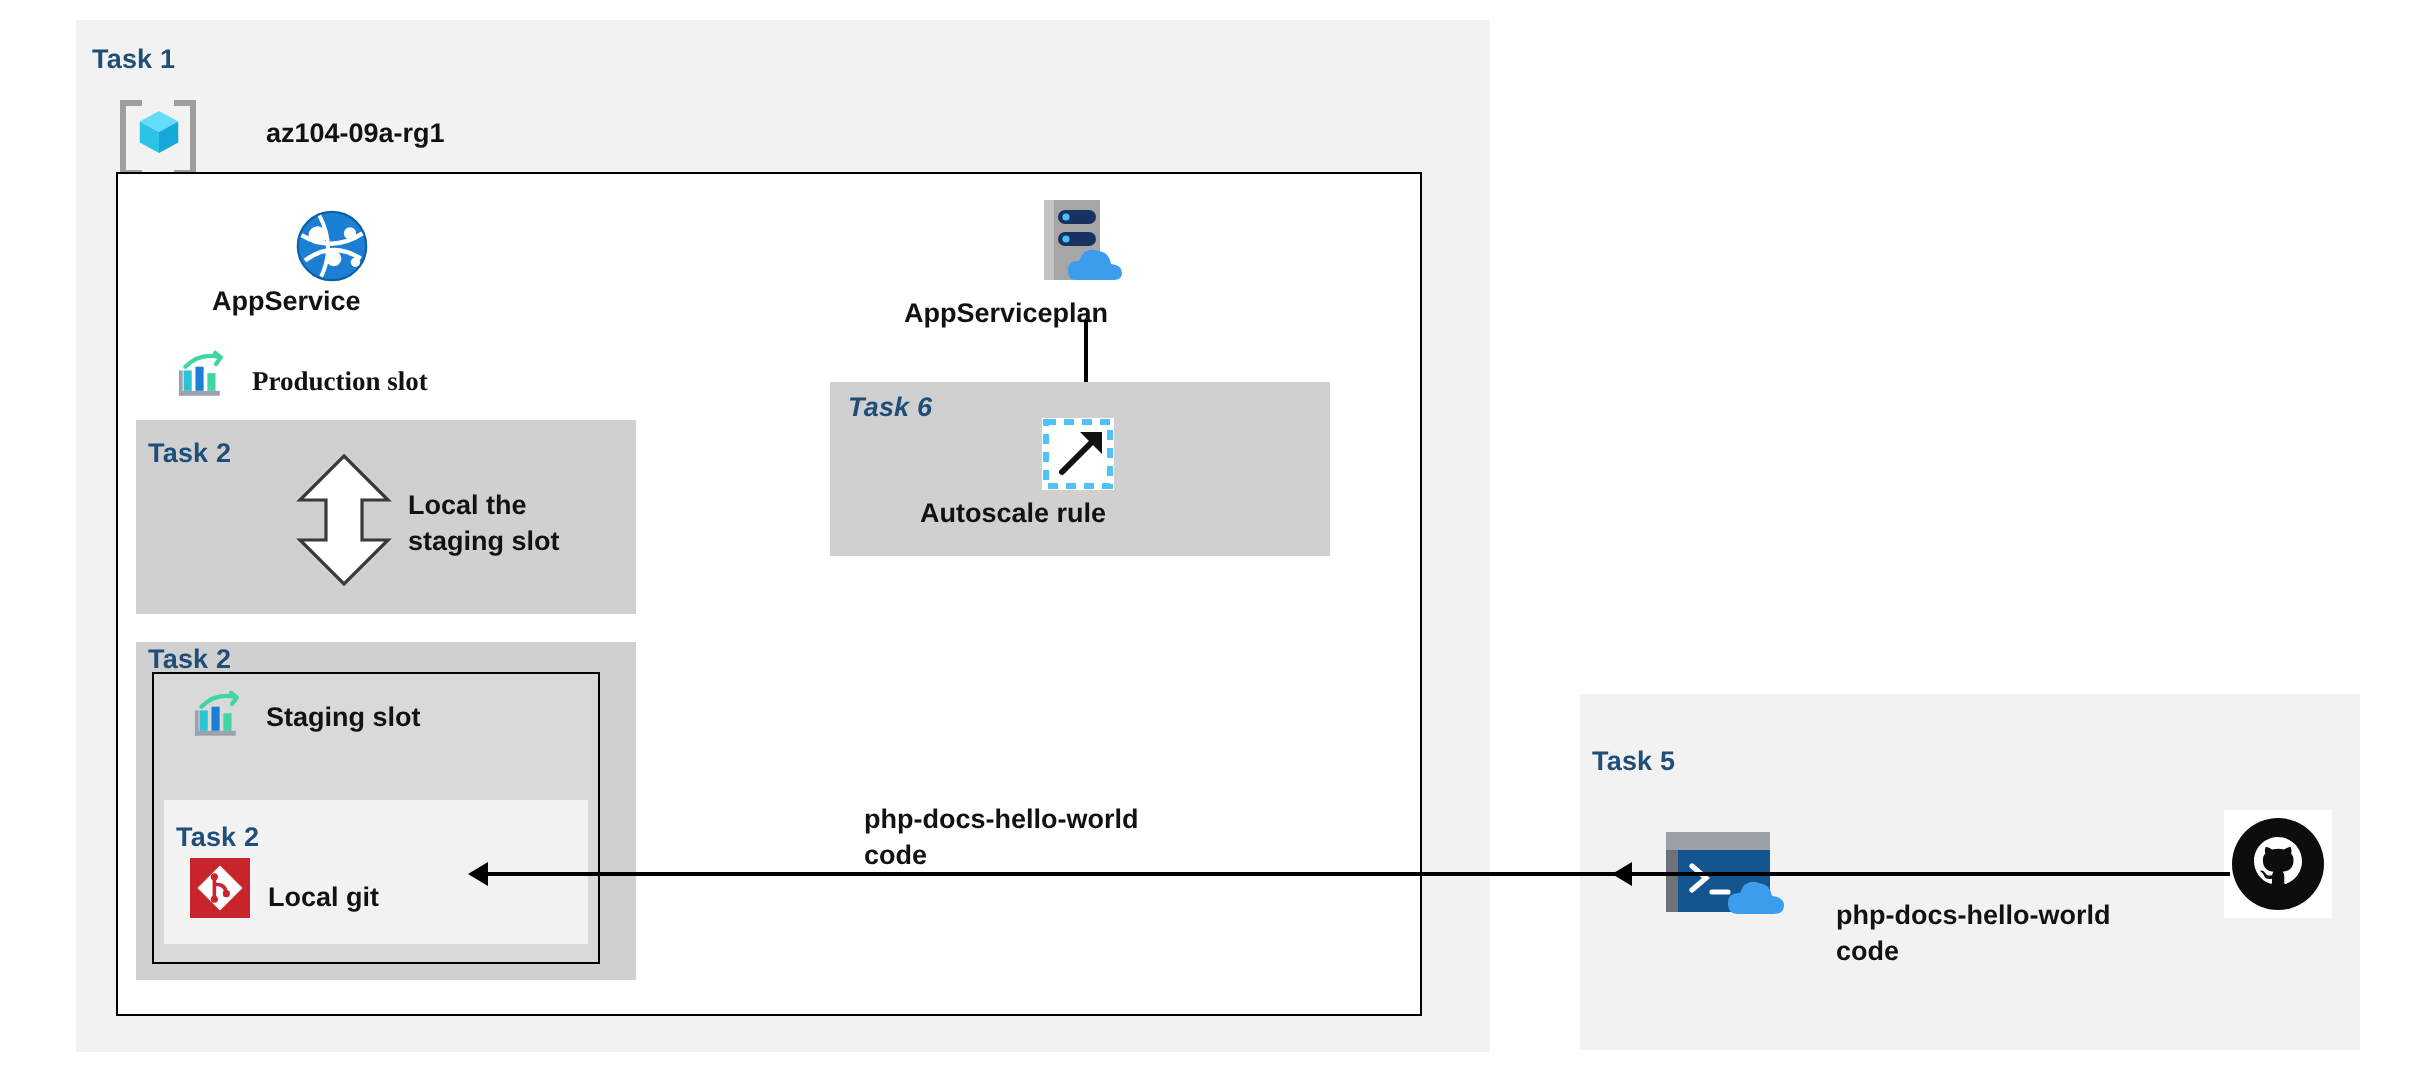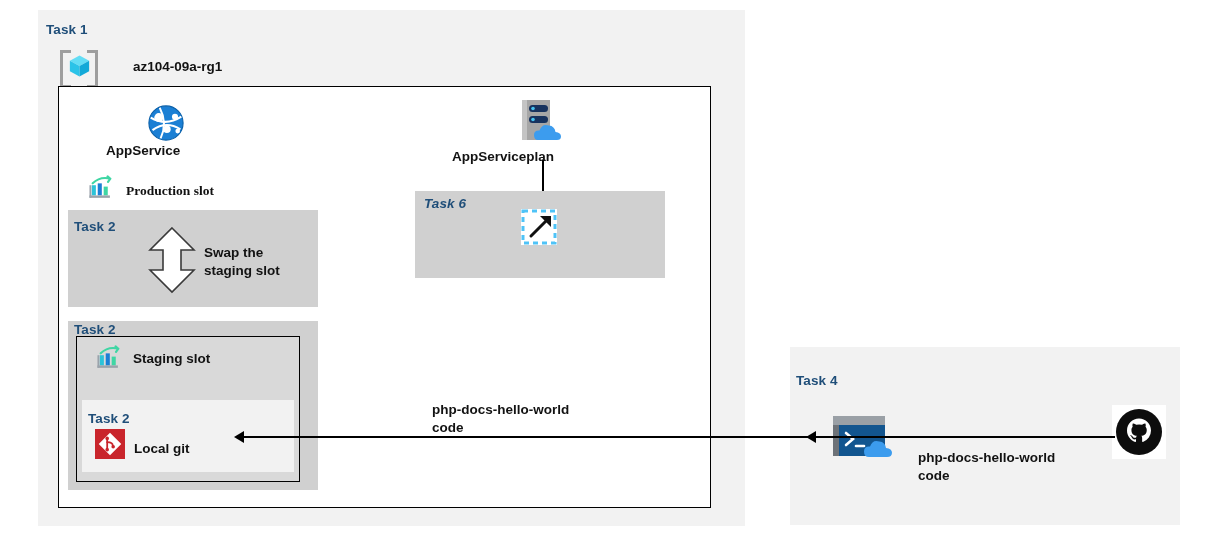--- a/index.html
+++ b/index.html
@@ -140,21 +140,21 @@
     <rect x="1.5" y="22" width="22" height="2.6" fill="#9AA3AB"></rect>
     <rect x="1.5" y="11" width="2" height="13.5" fill="#9AA3AB"></rect>
   </svg>
   <div class="abs node-text lbl-prod">Production slot</div>
 
   <div class="abs box-task5"></div>
   <div class="abs task-label t5">Task 2</div>
   <svg class="icon swap-arrow" viewBox="0 0 52 68">
     <polygon points="26,2 48,24 35,24 35,44 48,44 26,66 4,44 17,44 17,24 4,24" fill="#FFFFFF" stroke="#3A3A3A" stroke-width="1.6" stroke-linejoin="miter"></polygon>
   </svg>
-  <div class="abs node-text lbl-swap"><span>Swap the</span><br><span>staging slot</span></div>
+  <div class="abs node-text lbl-swap"><span>Local the</span><br><span>staging slot</span></div>
 
   <div class="abs box-task2"></div>
   <div class="abs task-label t2">Task 2</div>
   <div class="abs box-task2-inner"></div>
 
   <svg class="icon slot-icon" style="left:96px;top:345px;" viewBox="0 0 30 28">
     <path d="M5 9 Q13 1 24 4 L21 1.5 M24 4 L21.5 7.5" stroke="#3FD6A4" stroke-width="2.3" fill="none" stroke-linecap="round"></path>
     <rect x="4" y="11" width="4.4" height="11" fill="#2BC3D8"></rect>
     <rect x="10.4" y="9" width="4.4" height="13" fill="#1B7FD4"></rect>
     <rect x="16.8" y="12.5" width="4.4" height="9.5" fill="#3FD6A4"></rect>
@@ -193,23 +193,24 @@
   <div class="arrow-down conn-plan-a"></div>
 
   <div class="abs box-task6"></div>
   <div class="abs task-label t6">Task 6</div>
   <svg class="icon autoscale" viewBox="0 0 38 38">
     <rect x="1" y="1" width="36" height="36" fill="#FFFFFF"></rect>
     <rect x="3" y="3" width="32" height="32" fill="none" stroke="#4FC3F7" stroke-width="3" stroke-dasharray="5,4"></rect>
     <path d="M11 28 L29 10" stroke="#111111" stroke-width="3" stroke-linecap="round"></path>
     <polygon points="31,8 31,19 20,8" fill="#111111"></polygon>
   </svg>
+  <div class="abs node-text center lbl-autoscale">Autoscale rule</div>
 
   <div class="abs panel-task4"></div>
-  <div class="abs task-label t4">Task 4</div>
+  <div class="abs task-label t4">Task 5</div>
 
   <svg class="icon cloudshell" viewBox="0 0 70 46">
     <rect x="2" y="2" width="52" height="9" fill="#9AA0A6"></rect>
     <rect x="2" y="11" width="52" height="31" fill="#12558F"></rect>
     <rect x="2" y="11" width="6" height="31" fill="#6D7278"></rect>
     <g stroke="#FFFFFF" stroke-width="2.6" fill="none" stroke-linecap="round">
       <path d="M15 19 L22 25 L15 31"></path>
       <line x1="25" y1="32" x2="33" y2="32"></line>
     </g>
     <path d="M38 43 Q33 43 33 37.5 Q33 32 39 32.5 Q41.5 25 48.5 27.5 Q54 28 55 34 Q61 34.5 61 38.8 Q61 43 56 43 Z" fill="#3C9CEE"></path>

